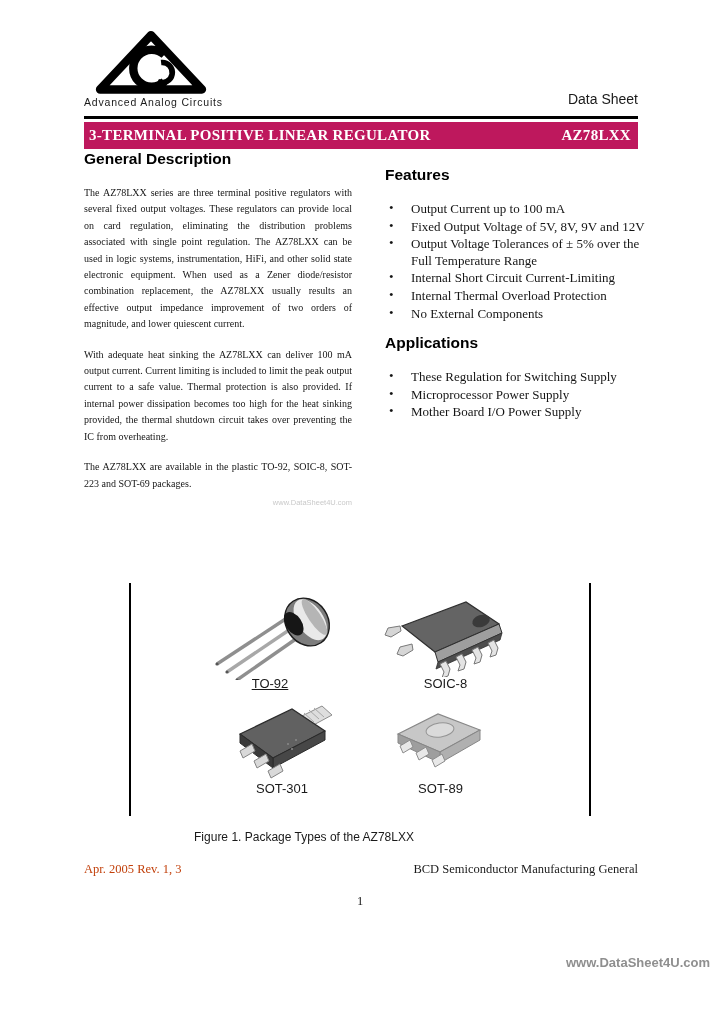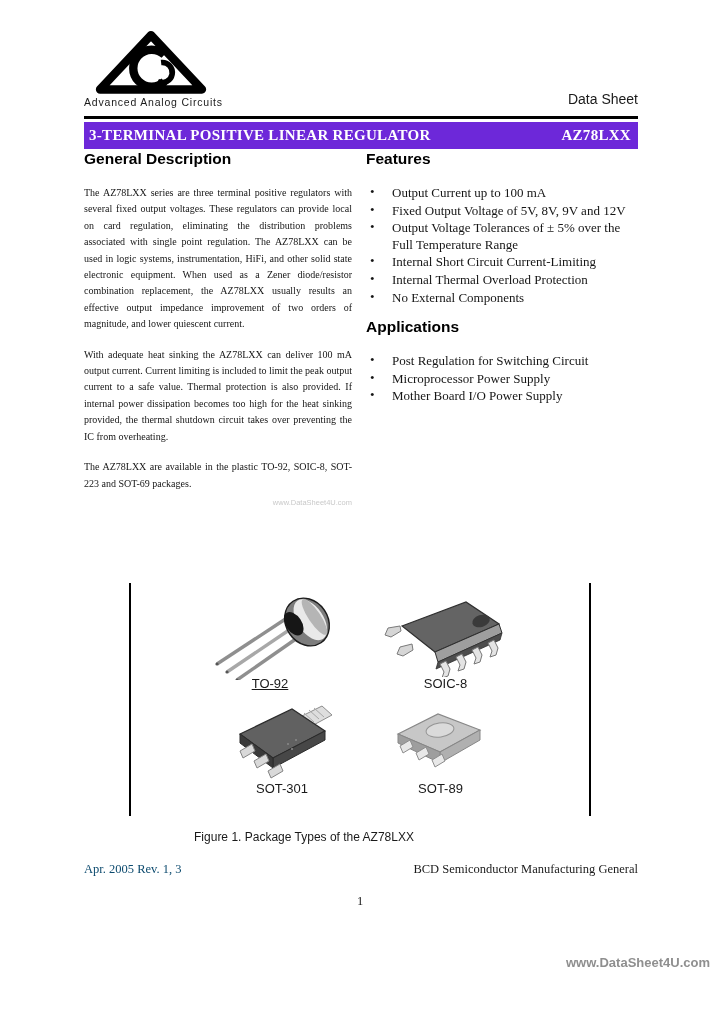--- a/index.html
+++ b/index.html
@@ -9,29 +9,29 @@
     font-family:"Liberation Serif", serif;color:#111;
   }
   .abs{position:absolute;}
 
   
   #logo-caption{left:84px;top:96px;font-family:"Liberation Sans",sans-serif;
     font-size:10.5px;letter-spacing:.8px;color:#1a1a1a;}
   #doc-label{left:84px;top:91px;width:554px;text-align:right;
     font-family:"Liberation Sans",sans-serif;font-size:14px;color:#1a1a1a;}
   #top-rule{left:84px;top:116px;width:554px;height:3px;background:#000;}
-  #title-bar{left:84px;top:122px;width:554px;height:27px;background:#6d28d9;color:#fff;
+  #title-bar{left:84px;top:122px;width:554px;height:27px;background:#be185d;color:#fff;
     display:flex;justify-content:space-between;align-items:center;
     box-sizing:border-box;padding:0 7px 0 5px;
     font-family:"Liberation Serif",serif;font-weight:bold;font-size:15px;letter-spacing:.3px;}
 
   
   .col{position:absolute;top:150px;}
   #col-left{left:84px;width:268px;}
-  #col-right{left:366px;width:272px;}
+  #col-right{left:385px;width:272px;margin-top:16px;}
   h2.sec{margin:0 0 17px 0;font-family:"Liberation Sans",sans-serif;
     font-size:15.5px;font-weight:bold;color:#000;}
   .body-copy p{margin:0 0 14px 0;font-size:10px;line-height:16.4px;
     text-align:justify;color:#151515;}
   ul.blist{list-style:none;margin:0 0 12px 0;padding:0;font-size:13px;line-height:16.6px;color:#151515;}
   ul.blist li{position:relative;padding-left:26px;margin:0 0 1px 0;}
   ul.blist li::before{content:"\2022";position:absolute;left:4px;top:-1px;}
   h2.sec2{margin:8px 0 17px 0;font-family:"Liberation Sans",sans-serif;
     font-size:15.5px;font-weight:bold;color:#000;}
   #wm-mid{display:block;text-align:right;font-family:"Liberation Sans",sans-serif;
@@ -39,21 +39,21 @@
 
   
   #figure-frame{left:129px;top:583px;width:458px;height:233px;
     border-left:2px solid #000;border-right:2px solid #000;}
   .pkg-label{position:absolute;text-align:center;
     font-family:"Liberation Sans",sans-serif;font-size:13px;color:#1a1a1a;}
   #fig-caption{left:0;top:830px;width:608px;text-align:center;
     font-family:"Liberation Sans",sans-serif;font-size:12px;color:#1a1a1a;}
 
   
-  #footer-left{left:84px;top:862px;font-size:12.5px;color:#0c4a6e;}
+  #footer-left{left:84px;top:862px;font-size:12.5px;color:#c2410c;}
   #footer-right{left:84px;top:862px;width:554px;text-align:right;font-size:12.5px;color:#1a1a1a;}
   #page-num{left:0;top:894px;width:720px;text-align:center;font-size:12.5px;color:#1a1a1a;}
   #wm-bottom{left:0;top:955px;width:710px;text-align:right;
     font-family:"Liberation Sans",sans-serif;font-weight:bold;font-size:13px;color:#8f8f8f;}
 </style>
 </head>
 <body>
 
 <div id="page">
 
@@ -86,21 +86,21 @@
     <ul class="blist">
       <li>Output Current up to 100 mA</li>
       <li>Fixed Output Voltage of 5V, 8V, 9V and 12V</li>
       <li>Output Voltage Tolerances of ± 5% over the Full Temperature Range</li>
       <li>Internal Short Circuit Current-Limiting</li>
       <li>Internal Thermal Overload Protection</li>
       <li>No External Components</li>
     </ul>
     <h2 class="sec2">Applications</h2>
     <ul class="blist">
-      <li>Post Regulation for Switching Circuit</li>
+      <li>These Regulation for Switching Supply</li>
       <li>Microprocessor Power Supply</li>
       <li>Mother Board I/O Power Supply</li>
     </ul>
   </div>
 
   <div class="abs" id="figure-frame"></div>
 
   <svg class="abs" style="left:195px;top:588px;" width="150" height="92" viewBox="0 0 150 92" aria-hidden="true">
     <line x1="22" y1="76" x2="92" y2="30" stroke="#8f8f8f" stroke-width="3.4"></line>
     <line x1="32" y1="84" x2="100" y2="38" stroke="#a8a8a8" stroke-width="3.4"></line>

